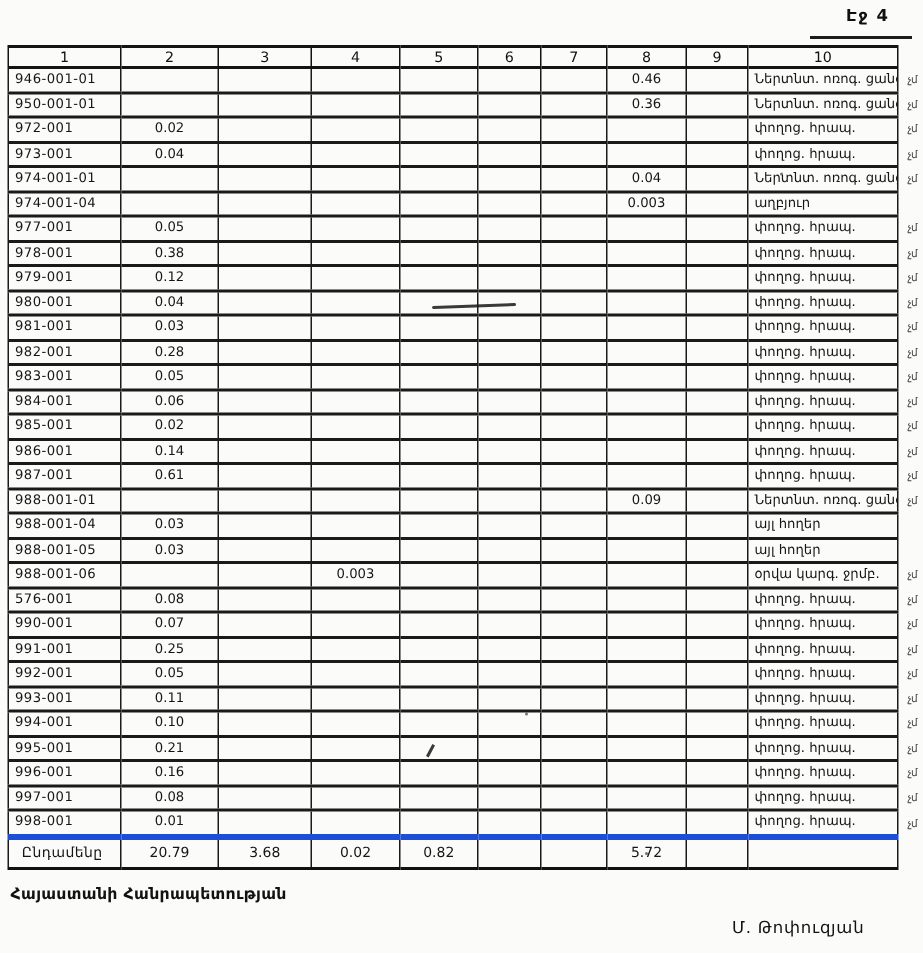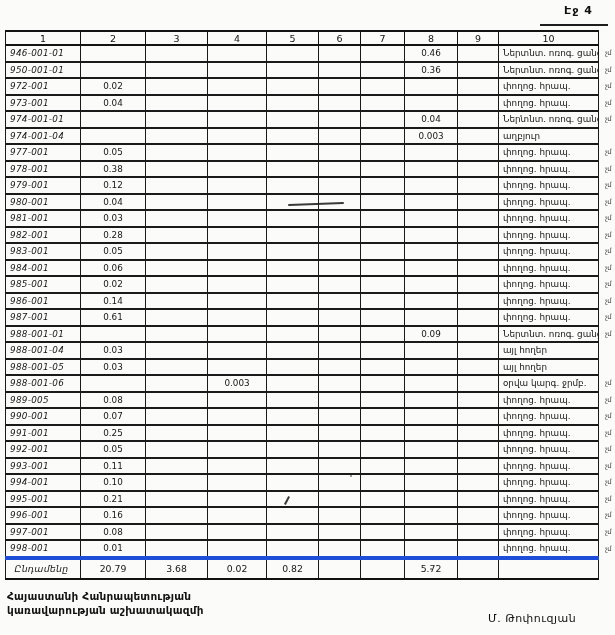--- a/index.html
+++ b/index.html
@@ -26,21 +26,21 @@
   }
   .data-table th{
     border:1px solid #131313;border-top:2px solid #131313;border-bottom:2px solid #131313;
     height:12px;font-size:9.5px;font-weight:normal;text-align:center;padding:0;color:#111;
   }
   .data-table td{
     border:1px solid #1a1a1a;border-bottom-width:2px;
     height:14.5px;font-size:8.8px;line-height:10px;
     padding:0 3px;overflow:hidden;white-space:nowrap;color:#151515;
   }
-  .data-table td.col-c1{text-align:left;padding-left:4px;letter-spacing:.3px;font-style:italic;}
+  .data-table td.col-c1{text-align:left;padding-left:4px;letter-spacing:.3px;}
   .data-table td.col-c2,.data-table td.col-c3,.data-table td.col-c4,.data-table td.col-c5,
   .data-table td.col-c6,.data-table td.col-c7,.data-table td.col-c8,.data-table td.col-c9{text-align:center;}
   .data-table td.col-c10{text-align:left;padding-left:4px;}
   .data-table td.col-margin,
   .data-table th.col-margin{
     border:none;background:transparent;font-size:7px;color:#444;
     text-align:left;padding-left:6px;letter-spacing:-0.5px;
   }
   .data-table tfoot td{
     height:18px;font-size:9.3px;border-top:4px solid #1d4ed8;border-bottom:2px solid #111;
@@ -367,21 +367,21 @@
         <td class="col-c4">0.003</td>
         <td class="col-c5"></td>
         <td class="col-c6"></td>
         <td class="col-c7"></td>
         <td class="col-c8"></td>
         <td class="col-c9"></td>
         <td class="col-c10">օրվա կարգ. ջրմբ.</td>
         <td class="col-margin">չմ</td>
       </tr>
       <tr>
-        <td class="col-c1">989-005</td>
+        <td class="col-c1">576-001</td>
         <td class="col-c2">0.08</td>
         <td class="col-c3"></td>
         <td class="col-c4"></td>
         <td class="col-c5"></td>
         <td class="col-c6"></td>
         <td class="col-c7"></td>
         <td class="col-c8"></td>
         <td class="col-c9"></td>
         <td class="col-c10">փողոց. հրապ.</td>
         <td class="col-margin">չմ</td>
@@ -516,16 +516,15 @@
       <td class="col-c8">5.72</td>
       <td class="col-c9"></td>
       <td class="col-c10"></td>
       <td class="col-margin"></td>
     </tr>
   </tfoot>
 </table>
 
 <div class="footer-block">
   <div>Հայաստանի Հանրապետության</div>
-  <div>կառավարության աշխատակազմի</div>
 </div>
 
 <div class="signature">Մ. Թոփուզյան</div>
 
 </body></html>

